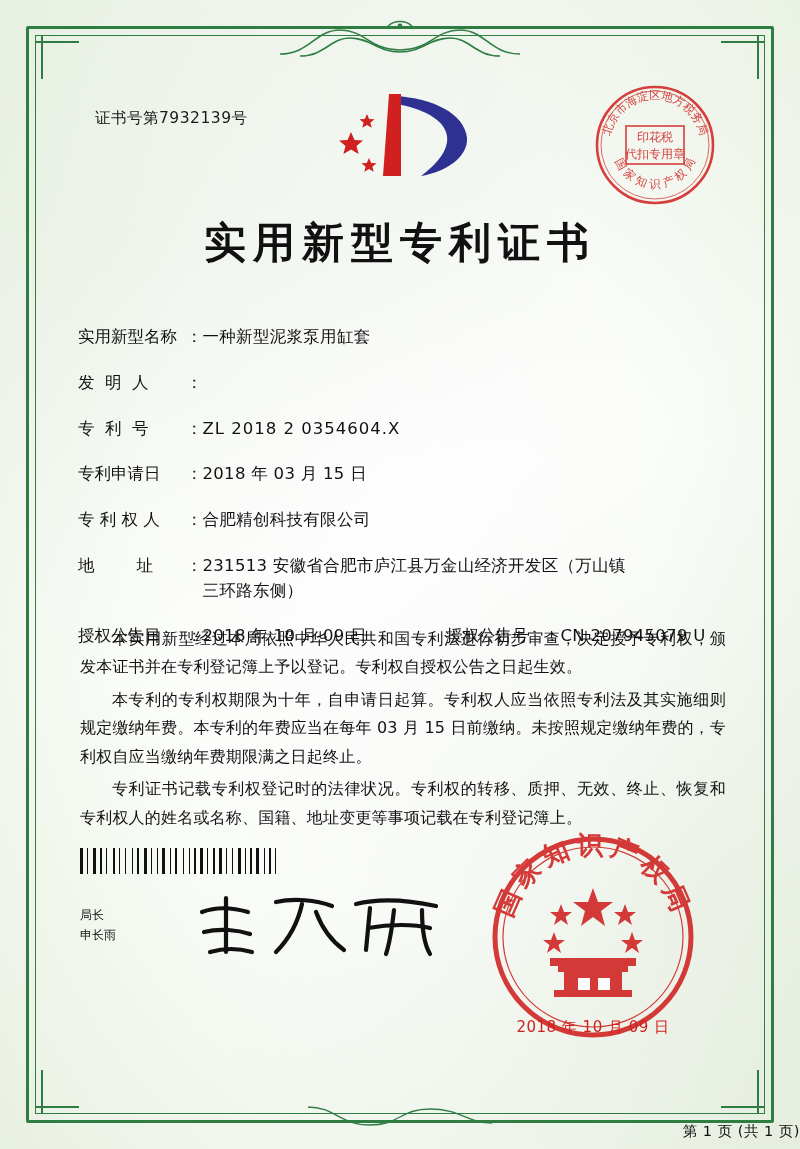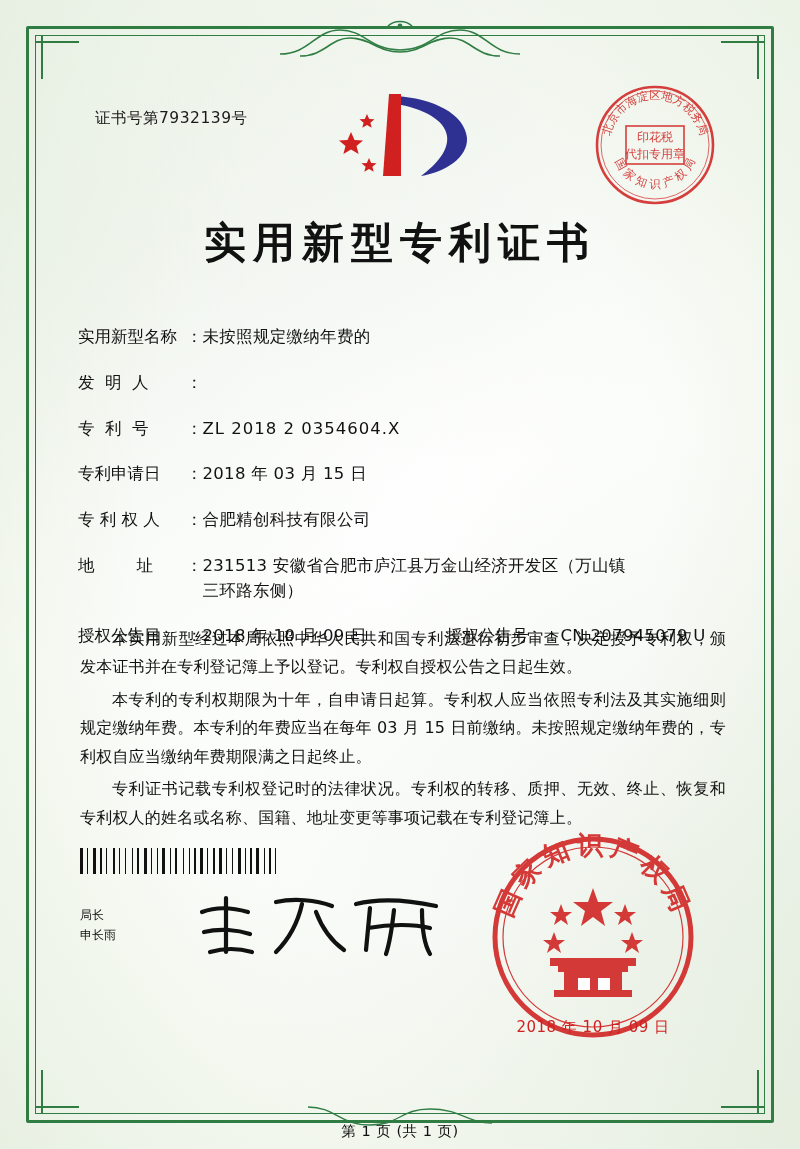--- a/index.html
+++ b/index.html
@@ -231,21 +231,21 @@
     text-align: center;
     color: #d0201f;
     font-size: 15px;
     letter-spacing: 0.5px;
   }
 
   .footer {
     position: absolute;
     left: 0; right: 0;
     bottom: 8px;
-    text-align: center;
+    text-align: right;
     font-size: 14.5px;
     color: #111;
     letter-spacing: 0.5px;
   }
 </style>
 </head>
 <body>
 
 <div class="page">
   <div class="paper-texture"></div>
@@ -307,21 +307,21 @@
       </g>
     </svg>
 
     <div class="title">实用新型专利证书</div>
 
     <div class="fields">
 
       <div class="field-row">
         <span class="field-label">实用新型名称</span>
         <span class="field-sep">：</span>
-        <span class="field-value">未按照规定缴纳年费的</span>
+        <span class="field-value">一种新型泥浆泵用缸套</span>
       </div>
 
       <div class="field-row">
         <span class="field-label">发  明  人</span>
         <span class="field-sep">：</span>
       </div>
 
       <div class="field-row">
         <span class="field-label">专  利  号</span>
         <span class="field-sep">：</span>

